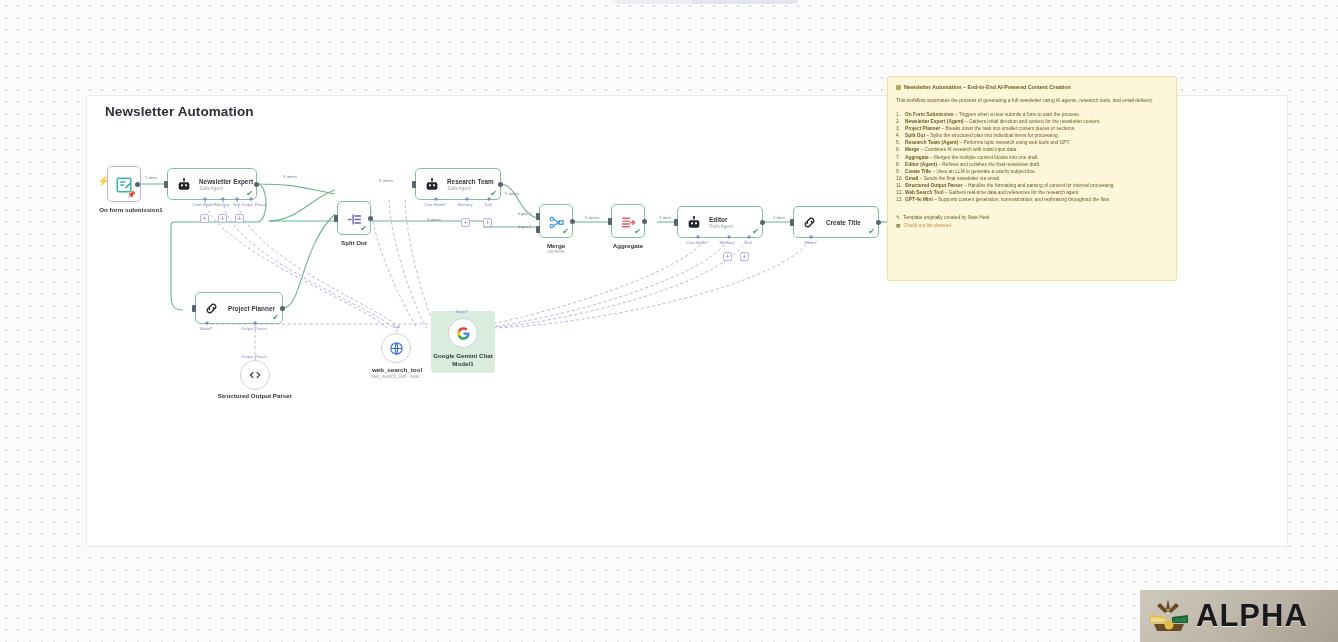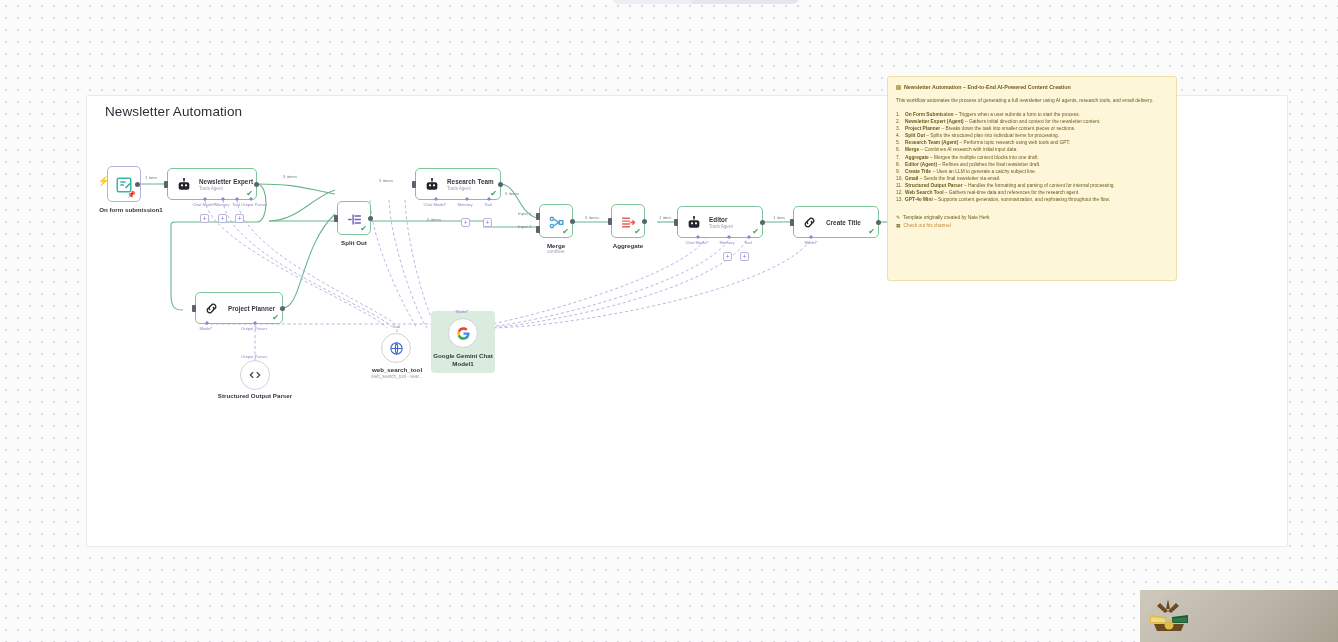--- a/index.html
+++ b/index.html
@@ -25,21 +25,21 @@
 
   
   #canvas-card {
     position:absolute; left:86px; top:95px; width:1202px; height:452px;
     background:#ffffff; border:1px solid #e8e9ee;
     border-radius:2px;
   }
 
   #page-title {
     position:absolute; left:18px; top:8px;
-    font-size:13.5px; font-weight:400; color:#2b2f38; letter-spacing:.1px;
+    font-size:13.5px; font-weight:700; color:#2b2f38; letter-spacing:.1px;
   }
 
   
   .node {
     position:absolute;
     background:#fff;
     border:1.1px solid #7ec49a;
     border-radius:5px;
   }
   .node .chk {
@@ -478,13 +478,14 @@
       <path d="M20 14 L28 6 L31 9 L23 16 Z" fill="#6b4a22"></path>
       <path d="M20 14 L12 6 L9 9 L17 16 Z" fill="#6b4a22"></path>
       <path d="M2 18 L18 20 L18 26 L2 26 Z" fill="#e0bb46"></path>
       <path d="M40 18 L24 20 L24 26 L40 26 Z" fill="#1d5c33"></path>
       <path d="M3 20 L17 21.5 L17 25 L3 25 Z" fill="#f0d98a"></path>
       <path d="M39 20 L25 21.5 L25 25 L39 25 Z" fill="#2d7a46"></path>
       <path d="M6 27 L36 27 L33 34 L9 34 Z" fill="#6b4a22"></path>
       <circle cx="21" cy="28" r="4.5" fill="#e0bb46"></circle>
     </svg>
   </div>
+  <div class="word">ALPHA</div>
 </div>
 
 </body></html>

